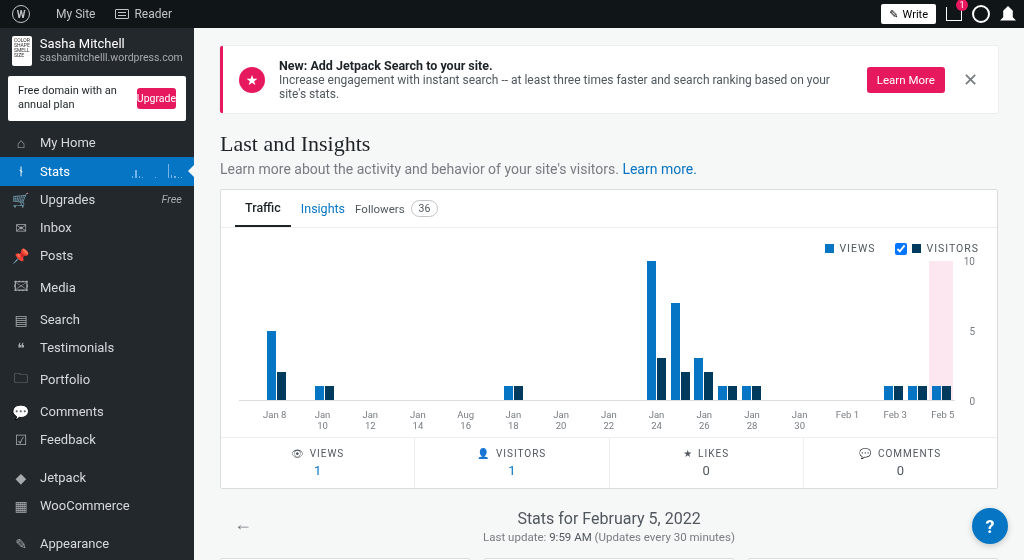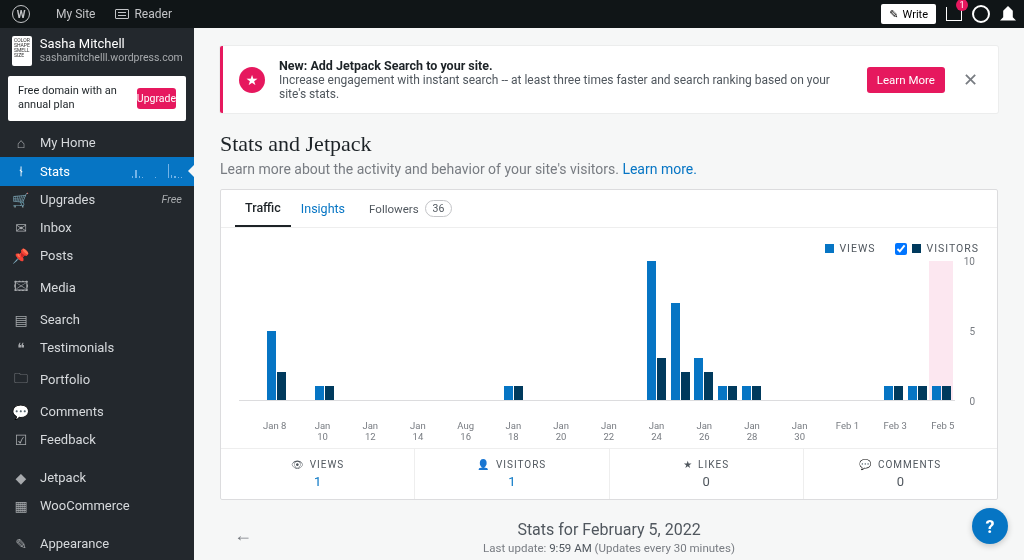--- a/index.html
+++ b/index.html
@@ -50,40 +50,40 @@
 
 .card { background:#fff; border:1px solid #dcdcde; border-radius:2px; }
 .tabs-row { display:flex; align-items:center; border-bottom:1px solid #eee; padding:0 14px; }
 .tab { padding:10px 10px; font-size:12.5px; color:#646970; cursor:pointer; }
 .tab.active { color:#1d2327; border-bottom:2px solid #1d2327; font-weight:500; }
 .tab.link { color:#0675c4; }
 .range-group { margin-left:auto; display:flex; border:1px solid #c3c4c7; border-radius:3px; overflow:hidden; }
 .range-btn { font-size:11.5px; padding:5px 10px; cursor:pointer; border-left:1px solid #c3c4c7; color:#50575e; }
 .range-btn:first-child { border-left:none; }
 .range-btn.active { background:#0675c4; color:#fff; }
-.followers { margin-left:14px; font-size:11.5px; color:#50575e; display:flex; align-items:center; gap:6px; }
+.followers { font-size:11.5px; color:#50575e; display:flex; align-items:center; gap:6px; }
 .followers .count { border:1px solid #c3c4c7; border-radius:10px; padding:1px 7px; font-size:10.5px; }
 
 .chart-wrap { padding:14px 18px 6px; }
 .legend { display:flex; justify-content:flex-end; gap:20px; font-size:10.5px; letter-spacing:1px; color:#50575e; margin-bottom:6px; }
 .legend .lg { display:flex; align-items:center; gap:5px; }
 .legend .sq { width:9px; height:9px; }
 .legend input { width:12px; height:12px; }
 .chart { position:relative; height:140px; display:flex; }
 .plot { flex:1; position:relative; border-bottom:1px solid #dcdcde; display:flex; align-items:flex-end; }
 .yaxis { width:24px; position:relative; }
 .ytick { position:absolute; right:4px; font-size:10px; color:#787c82; transform:translateY(50%); }
 .bars { flex:1; display:flex; align-items:flex-end; height:100%; padding:0 2px; }
 .daycol { flex:1; display:flex; justify-content:center; align-items:flex-end; gap:1px; height:100%; position:relative; }
 .daycol.hl { background:#fce7f0; }
 .bar { width:9px; }
 .bar.v { background:#0675c4; }
 .bar.vi { background:#003a5d; }
 .xlabels { display:flex; padding-right:24px; }
-.xl { flex:1; text-align:center; font-size:9.5px; color:#787c82; padding-top:19px; }
+.xl { flex:1; text-align:center; font-size:9.5px; color:#787c82; padding-top:8px; }
 .xl:nth-child(odd){ visibility:visible; }
 
 .summary { display:flex; border-top:1px solid #eee; }
 .scell { flex:1; text-align:center; padding:10px 0; border-left:1px solid #eee; }
 .scell:first-child{ border-left:none; }
 .scell .sl { font-size:10px; letter-spacing:1px; color:#50575e; display:flex; justify-content:center; align-items:center; gap:5px; }
 .scell .sv { font-size:13px; color:#0675c4; margin-top:4px; }
 .scell .sv.muted { color:#50575e; }
 
 .daystats { text-align:center; margin:20px 0 14px; position:relative; }
@@ -226,21 +226,21 @@
   <div class="banner">
     <div class="bicon">★</div>
     <div class="btxt">
       <b>New: Add Jetpack Search to your site.</b><br>
       <span>Increase engagement with instant search -- at least three times faster and search ranking based on your site's stats.</span>
     </div>
     <div class="learn">Learn More</div>
     <div class="close">✕</div>
   </div>
 
-  <h1>Stats and Jetpack</h1>
+  <h1>Last and Insights</h1>
   <div class="subtitle">
     <span>Learn more about the activity and behavior of your site's visitors. </span><a href="#">Learn more.</a>
   </div>
 
   <div class="card">
     <div class="tabs-row">
       <div class="tab active">Traffic</div>
       <div class="tab link">Insights</div>
       <div class="followers">
         <span>Followers</span>

